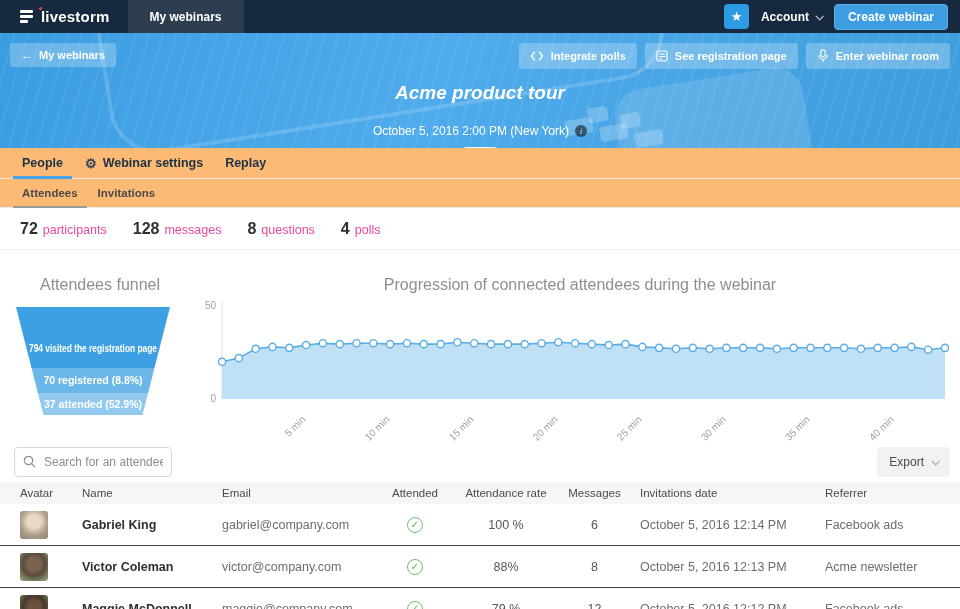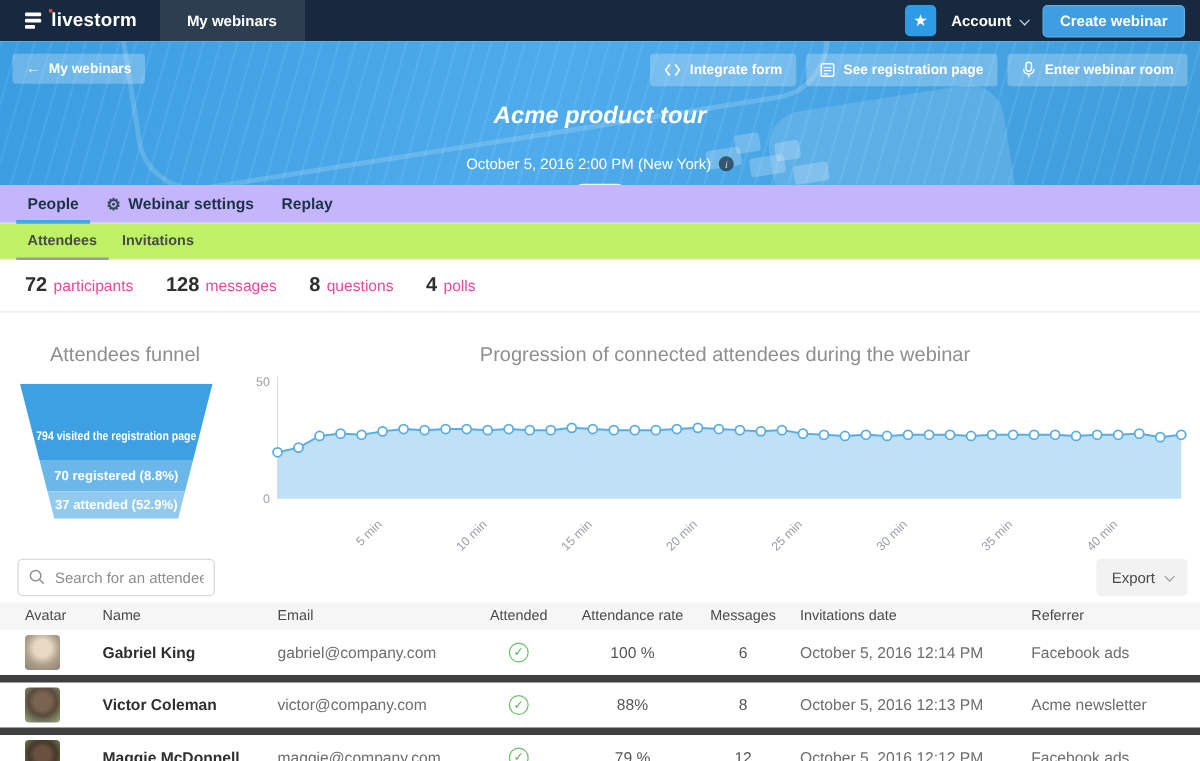--- a/index.html
+++ b/index.html
@@ -49,28 +49,28 @@
   .hero-date { font-size: 12px; margin-top: 20px; display:flex; align-items:center; justify-content:center; gap:6px; }
   .info-dot { width: 12px; height: 12px; border-radius:50%; background: rgba(35,52,70,0.75); color:#dfe9f2;
     font-size: 8px; font-style: italic; font-family: "Liberation Serif", serif; display:inline-flex;
     align-items:center; justify-content:center; cursor:pointer; }
   .badge { display:inline-block; margin-top: 9px; border: 1px solid rgba(255,255,255,0.9); border-radius: 9px;
     font-size: 9px; font-weight:bold; padding: 1.5px 10px; letter-spacing:.3px; }
   .icon-svg { display:block; }
 
   
   .tabs { height: 31px; display:flex; align-items:stretch; gap: 4px; padding-left: 13px;
-    border-bottom: 1px solid #e6e6e6; background:#c4b5fd; }
+    border-bottom: 1px solid #e6e6e6; background:#fdba74; }
   .tab { display:flex; align-items:center; gap:6px; padding: 0 9px; font-size: 12.5px; font-weight: bold;
     color:#1d3247; cursor:pointer; position:relative; }
   .tab.active::after { content:""; position:absolute; left:0; right:0; bottom:-1px; height:3px; background:#45a5e6; }
   .gear { font-size: 13px; line-height: 1; color:#32475c; }
 
   .subtabs { height: 29px; display:flex; align-items:stretch; gap: 2px; padding-left: 13px;
-    background:#bef264; border-bottom: 1px solid #e8e8e8; }
+    background:#fdba74; border-bottom: 1px solid #e8e8e8; }
   .subtab { display:flex; align-items:center; padding: 0 9px; font-size: 11.5px; font-weight:bold;
     color:#4a4a4a; cursor:pointer; position:relative; }
   .subtab.active::after { content:""; position:absolute; left:0; right:0; bottom:-1px; height:2px; background:#9b9b9b; }
 
   
   .stats { height: 42px; display:flex; align-items:center; gap: 26px; padding-left: 20px;
     border-bottom: 1px solid #ececec; }
   .stat { display:flex; align-items:baseline; gap: 5px; }
   .stat b { font-size: 16px; color:#2f2f2f; }
   .stat span { font-size: 12.5px; color:#ec4899; }
@@ -93,21 +93,21 @@
   .toolbar-right { margin-left:auto; display:flex; gap: 9px; }
   .gray-btn { display:inline-flex; align-items:center; gap:8px; background:#f2f2f2; border:none;
     border-radius:4px; padding: 8px 12px; font-size: 12px; color:#4a4a4a; cursor:pointer; font-family: inherit; }
   .gray-btn .caret { border-color:#8a8a8a; }
 
   
   .table { padding: 0 0 0 0; }
   .thead, .trow { display:grid; grid-template-columns: 62px 140px 163px 60px 122px 55px 185px 1fr;
     align-items:center; padding: 0 20px; }
   .thead { height: 22px; background:#f6f6f6; font-size: 11.5px; color:#4a4a4a; }
-  .trow { height: 42px; border-bottom: 6px solid #404040; font-size: 12.5px; cursor:pointer; }
+  .trow { height: 42px; border-bottom: 1px solid #404040; font-size: 12.5px; cursor:pointer; }
   .th.c3, .th.c4, .th.c5, .tc.c3, .tc.c4, .tc.c5 { text-align:center; }
   .th.c6, .th.c7, .tc.c6, .tc.c7 { padding-left: 18px; }
   .tc.c1 { font-weight: bold; color:#2f2f2f; }
   .tc.c2, .tc.c6, .tc.c7 { color:#6d6d6d; }
   .tc.c4, .tc.c5 { color:#555; }
   .avatar { width: 28px; height: 28px; border-radius: 3px; }
   .av0 { background: radial-gradient(circle at 50% 38%, #e8d9c4 0 30%, #ae9f8b 60%, #8c8274 100%); }
   .av1 { background: radial-gradient(circle at 50% 40%, #7a6350 0 30%, #5a4a3c 52%, #9ab087 100%); }
   .av2 { background: radial-gradient(circle at 50% 42%, #6b503f 0 28%, #46372c 52%, #76a65b 100%); }
   .check { display:inline-flex; width:16px; height:16px; border:1px solid #6cc16c; border-radius:50%;
@@ -154,21 +154,21 @@
   <button class="chip hero-back">
     <span>←</span>
     <span>My webinars</span>
   </button>
 
   <div class="hero-actions">
     <button class="chip">
       <svg class="icon-svg" width="14" height="10" viewBox="0 0 14 10">
         <path d="M4.5 1 1.5 5 4.5 9 M9.5 1 12.5 5 9.5 9" stroke="#fff" stroke-width="1.3" fill="none" stroke-linecap="round"></path>
       </svg>
-      <span>Integrate form</span>
+      <span>Integrate polls</span>
     </button>
     <button class="chip">
       <svg class="icon-svg" width="12" height="12" viewBox="0 0 12 12">
         <rect x="1" y="1" width="10" height="10" rx="1.5" stroke="#fff" stroke-width="1.2" fill="none"></rect>
         <line x1="3" y1="4" x2="9" y2="4" stroke="#fff" stroke-width="1"></line>
         <line x1="3" y1="6.5" x2="9" y2="6.5" stroke="#fff" stroke-width="1"></line>
         <line x1="3" y1="9" x2="6.5" y2="9" stroke="#fff" stroke-width="1"></line>
       </svg>
       <span>See registration page</span>
     </button>

